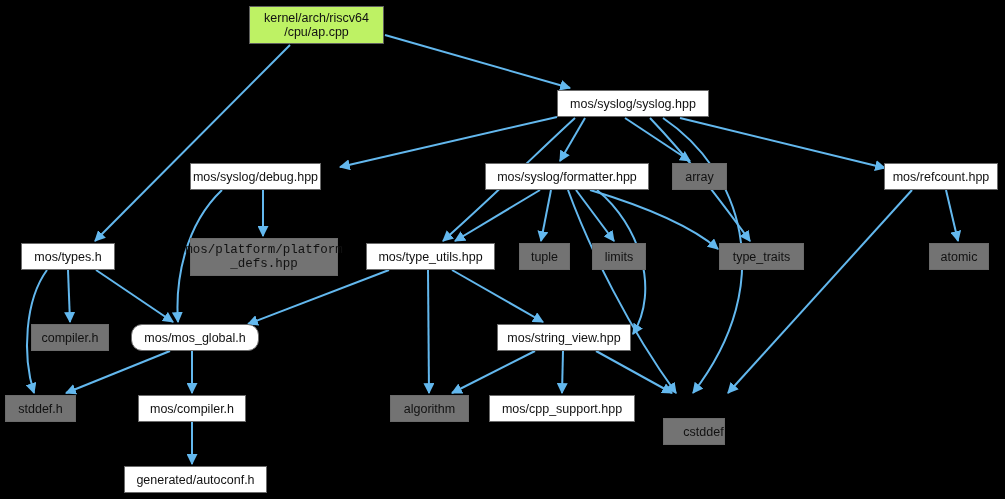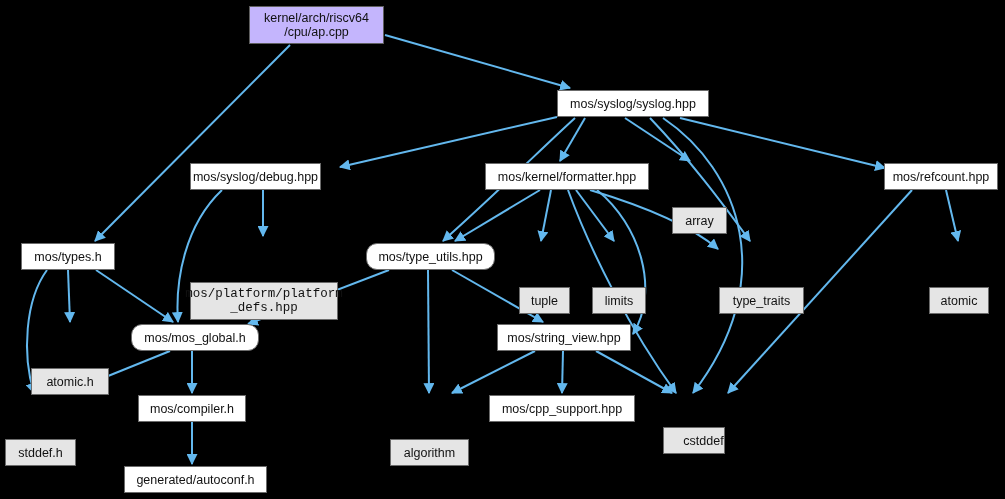--- a/index.html
+++ b/index.html
@@ -36,25 +36,24 @@
     line-height: 14px;
     color: #111111;
     letter-spacing: 0px;
     white-space: pre-line;
     z-index: 5;
   }
   .node.white {
     background: #ffffff;
   }
   .node.light {
-    background: #e5e5e5;
-    margin-top: 44px;
+    background: #737373;
   }
   .node.root {
-    background: #c4b5fd;
+    background: #bef264;
     border-color: #5f5f5f;
   }
 </style>
 </head>
 <body>
 
 <div id="graph">
   <svg id="edges" viewBox="0 0 1005 499" xmlns="http://www.w3.org/2000/svg">
     <defs>
       <marker id="arrow" viewBox="0 0 10 10" refX="9" refY="5" markerWidth="5.5" markerHeight="5.5" orient="auto-start-reverse">
@@ -93,34 +92,34 @@
         <path d="M 535,351 L 452,393" fill="none" stroke="#63b8ee" stroke-width="2" marker-end="url(#arrow)"></path>
         <path d="M 563,351 L 562,393" fill="none" stroke="#63b8ee" stroke-width="2" marker-end="url(#arrow)"></path>
         <path d="M 596,351 L 672,393" fill="none" stroke="#63b8ee" stroke-width="2" marker-end="url(#arrow)"></path>
       </g>
   </svg>
   <div id="node-layer">
       <div class="node root" style="left: 249px; top: 6px; width: 135px; height: 38px;">kernel/arch/riscv64
 /cpu/ap.cpp</div>
       <div class="node white" style="left: 557px; top: 90px; width: 152px; height: 27px;">mos/syslog/syslog.hpp</div>
       <div class="node white" style="left: 190px; top: 163px; width: 131px; height: 27px;">mos/syslog/debug.hpp</div>
-      <div class="node white" style="left: 485px; top: 163px; width: 164px; height: 27px;">mos/kernel/formatter.hpp</div>
+      <div class="node white" style="left: 485px; top: 163px; width: 164px; height: 27px;">mos/syslog/formatter.hpp</div>
       <div class="node light" style="left: 672px; top: 163px; width: 55px; height: 27px;">array</div>
       <div class="node white" style="left: 884px; top: 163px; width: 114px; height: 27px;">mos/refcount.hpp</div>
       <div class="node white" style="left: 21px; top: 243px; width: 94px; height: 27px;">mos/types.h</div>
       <div class="node light" style="left: 190px; top: 238px; width: 148px; height: 38px; font-family: Liberation Mono, monospace;">mos/platform/platform
 _defs.hpp</div>
-      <div class="node white" style="left: 366px; top: 243px; width: 129px; height: 27px; border-radius: 11px;">mos/type_utils.hpp</div>
+      <div class="node white" style="left: 366px; top: 243px; width: 129px; height: 27px;">mos/type_utils.hpp</div>
       <div class="node light" style="left: 519px; top: 243px; width: 51px; height: 27px;">tuple</div>
       <div class="node light" style="left: 592px; top: 243px; width: 54px; height: 27px;">limits</div>
       <div class="node light" style="left: 719px; top: 243px; width: 85px; height: 27px; text-align: right;">type_traits</div>
       <div class="node light" style="left: 929px; top: 243px; width: 60px; height: 27px;">atomic</div>
-      <div class="node light" style="left: 31px; top: 324px; width: 78px; height: 27px;">atomic.h</div>
+      <div class="node light" style="left: 31px; top: 324px; width: 78px; height: 27px;">compiler.h</div>
       <div class="node white" style="left: 131px; top: 324px; width: 128px; height: 27px; border-radius: 11px;">mos/mos_global.h</div>
       <div class="node white" style="left: 497px; top: 324px; width: 134px; height: 27px;">mos/string_view.hpp</div>
       <div class="node light" style="left: 5px; top: 395px; width: 71px; height: 27px;">stddef.h</div>
       <div class="node white" style="left: 138px; top: 395px; width: 108px; height: 27px;">mos/compiler.h</div>
       <div class="node light" style="left: 390px; top: 395px; width: 79px; height: 27px;">algorithm</div>
       <div class="node white" style="left: 489px; top: 395px; width: 146px; height: 27px;">mos/cpp_support.hpp</div>
-      <div class="node light" style="left: 663px; top: 383px; width: 62px; height: 27px; padding-left: 19px;">cstddef</div>
+      <div class="node light" style="left: 663px; top: 418px; width: 62px; height: 27px; padding-left: 19px;">cstddef</div>
       <div class="node white" style="left: 124px; top: 466px; width: 143px; height: 27px;">generated/autoconf.h</div>
     </div>
 </div>
 
 </body></html>

